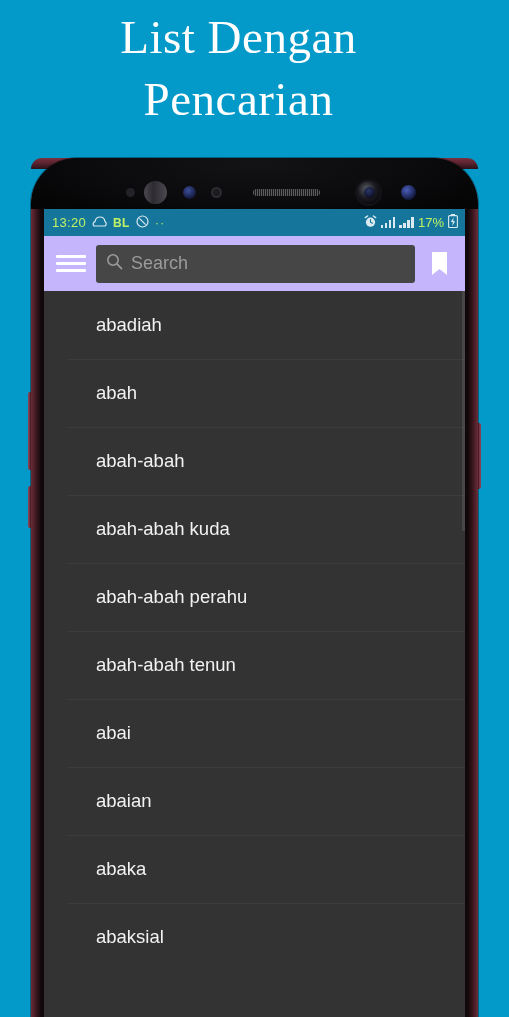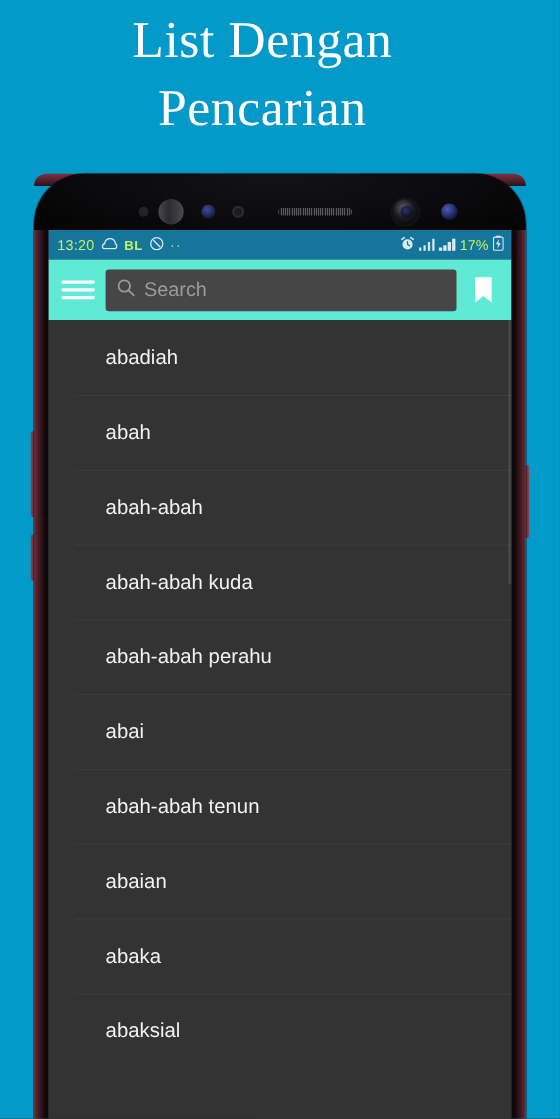--- a/index.html
+++ b/index.html
@@ -137,21 +137,21 @@
   .bars { display: inline-flex; align-items: flex-end; gap: 1.5px; height: 11px; }
   .bars i { width: 2.5px; background: #dbeaf1; display:block; }
   .bars i:nth-child(1){height:3px}
   .bars i:nth-child(2){height:5px}
   .bars i:nth-child(3){height:8px}
   .bars i:nth-child(4){height:11px}
 
   
   #appbar {
     height: 55px;
-    background: #5eead4;
+    background: #c4b5fd;
     display: flex;
     align-items: center;
     padding: 0 12px 0 12px;
     gap: 10px;
   }
   #menu-btn {
     width: 30px; height: 30px;
     display: flex; flex-direction: column;
     justify-content: center; gap: 4px;
     cursor: pointer;
@@ -332,24 +332,24 @@
       <div class="row">
           <span>abah-abah</span>
         </div>
       <div class="row">
           <span>abah-abah kuda</span>
         </div>
       <div class="row">
           <span>abah-abah perahu</span>
         </div>
       <div class="row">
+          <span>abah-abah tenun</span>
+        </div>
+      <div class="row">
           <span>abai</span>
-        </div>
-      <div class="row">
-          <span>abah-abah tenun</span>
         </div>
       <div class="row">
           <span>abaian</span>
         </div>
       <div class="row">
           <span>abaka</span>
         </div>
       <div class="row">
           <span>abaksial</span>
         </div>

